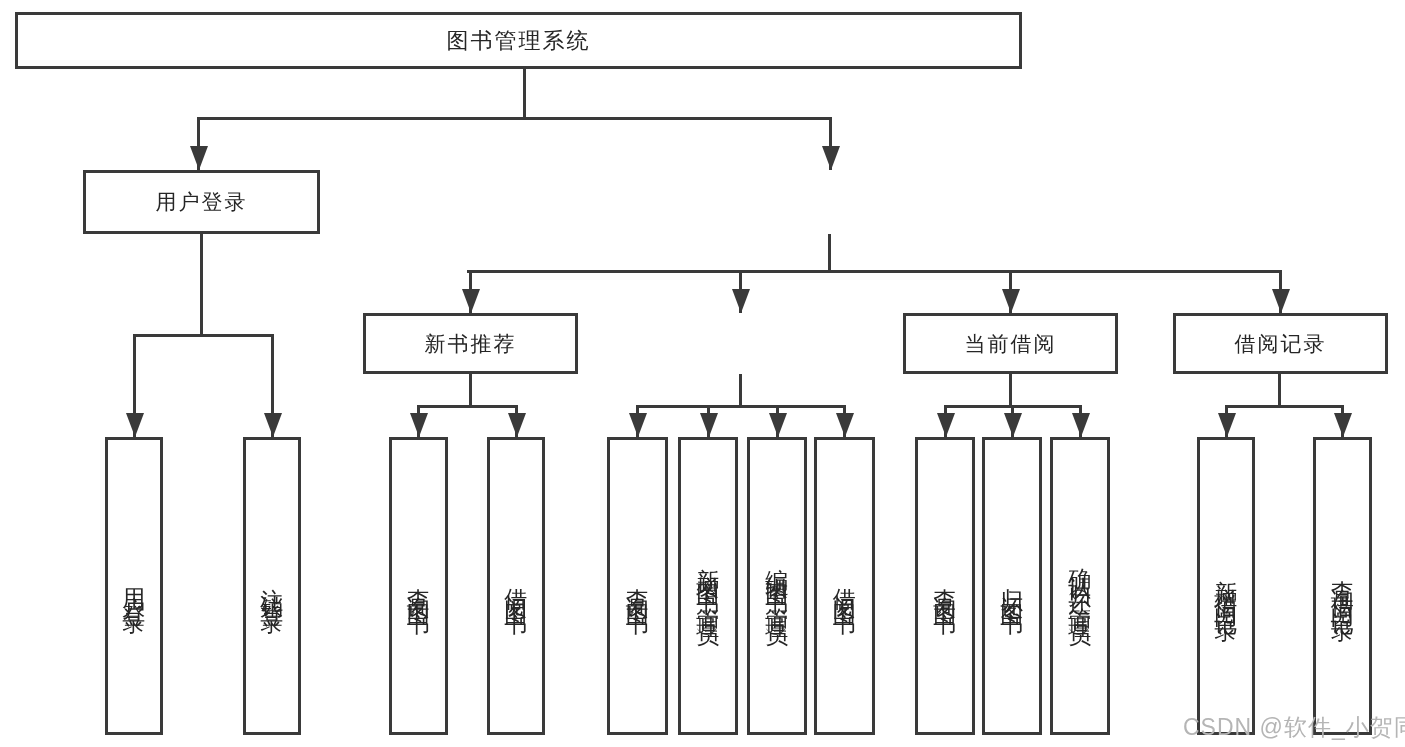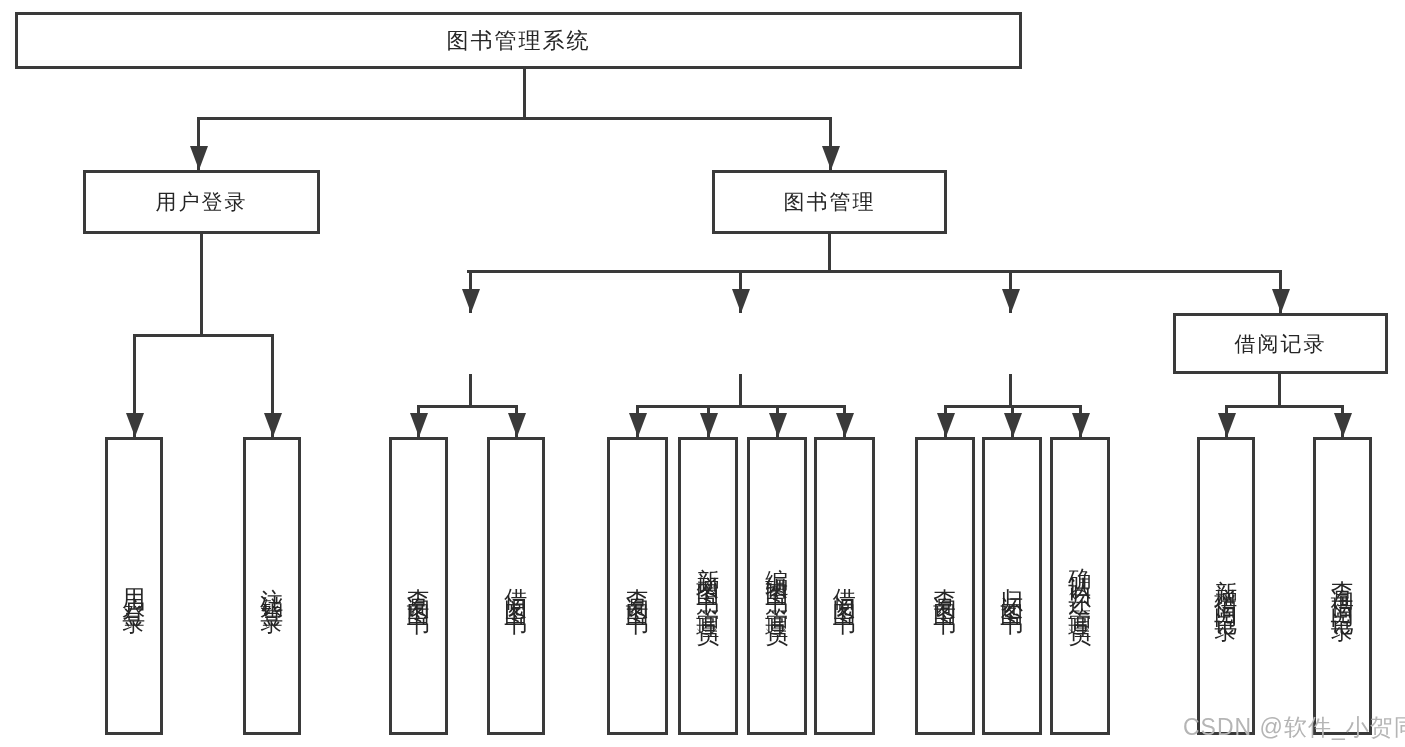--- a/index.html
+++ b/index.html
@@ -82,23 +82,20 @@
   <div class="drop" style="left:197px;top:117px;height:53px;">
     <div class="arrowhead"></div>
   </div>
   <div class="drop" style="left:829px;top:117px;height:53px;">
     <div class="arrowhead"></div>
   </div>
 
   <div class="hbox lv" style="left:83px;top:170px;width:237px;height:64px;">
     <span>用户登录</span>
   </div>
-  <div class="hbox lv" style="left:712px;top:170px;width:235px;height:64px;">
-    <span>图书管理</span>
-  </div>
 
   <div class="vline" style="left:200px;top:234px;height:103px;"></div>
   <div class="hline" style="left:133px;top:334px;width:141px;"></div>
   <div class="drop" style="left:133px;top:334px;height:103px;">
     <div class="arrowhead"></div>
   </div>
   <div class="drop" style="left:271px;top:334px;height:103px;">
     <div class="arrowhead"></div>
   </div>
 
@@ -110,20 +107,26 @@
   <div class="drop" style="left:739px;top:270px;height:43px;">
     <div class="arrowhead"></div>
   </div>
   <div class="drop" style="left:1009px;top:270px;height:43px;">
     <div class="arrowhead"></div>
   </div>
   <div class="drop" style="left:1279px;top:270px;height:43px;">
     <div class="arrowhead"></div>
   </div>
 
+  <div class="hbox lv" style="left:363px;top:313px;width:215px;height:61px;">
+    <span>新书推荐</span>
+  </div>
+  <div class="hbox lv" style="left:903px;top:313px;width:215px;height:61px;">
+    <span>当前借阅</span>
+  </div>
   <div class="hbox lv" style="left:1173px;top:313px;width:215px;height:61px;">
     <span>借阅记录</span>
   </div>
 
   <div class="vline" style="left:469px;top:374px;height:33px;"></div>
   <div class="hline" style="left:417px;top:405px;width:101px;"></div>
   <div class="drop" style="left:417px;top:405px;height:32px;">
     <div class="arrowhead"></div>
   </div>
   <div class="drop" style="left:515px;top:405px;height:32px;">

